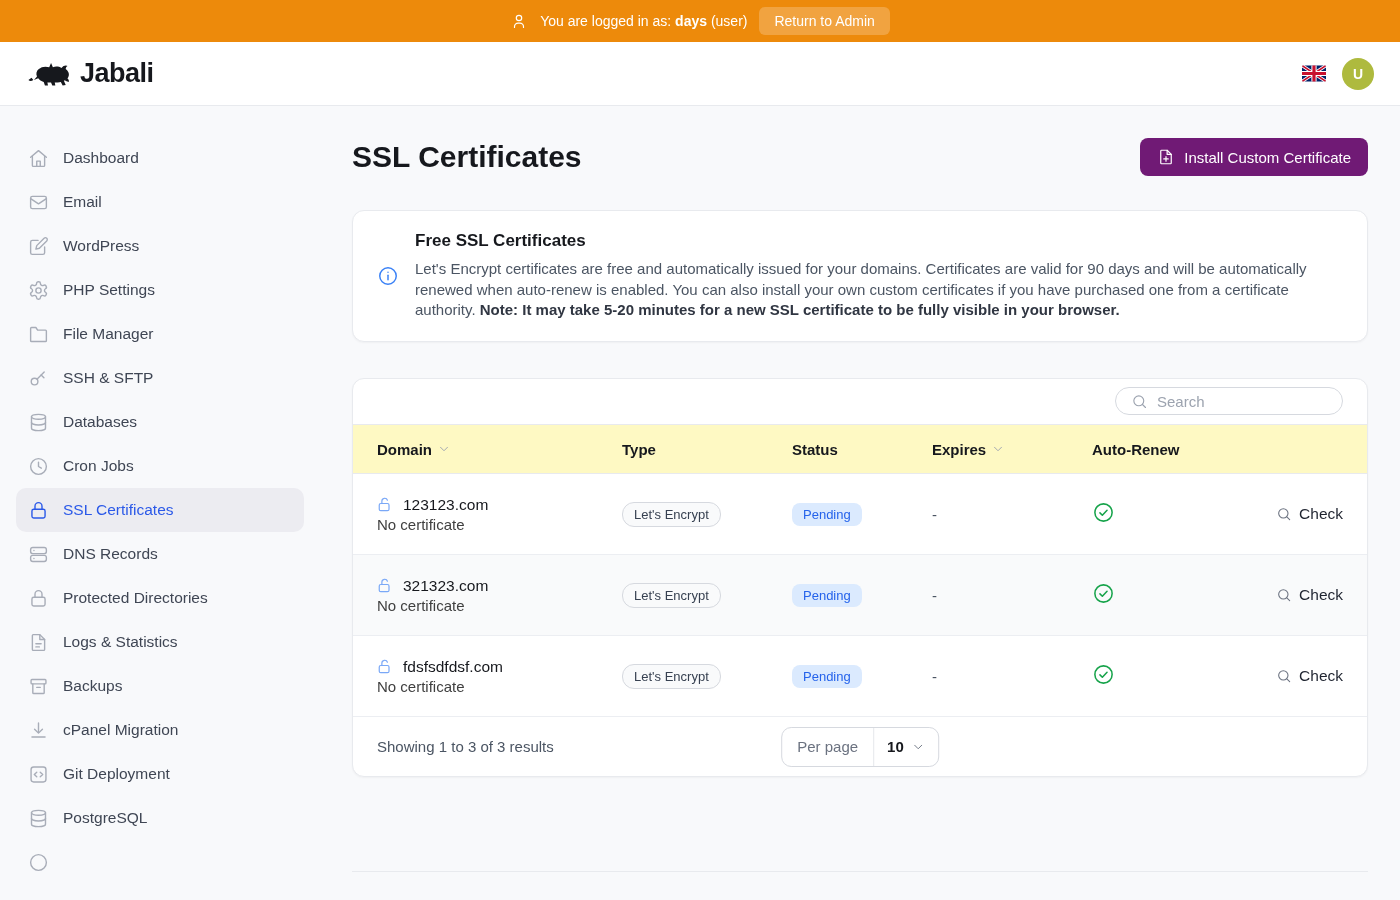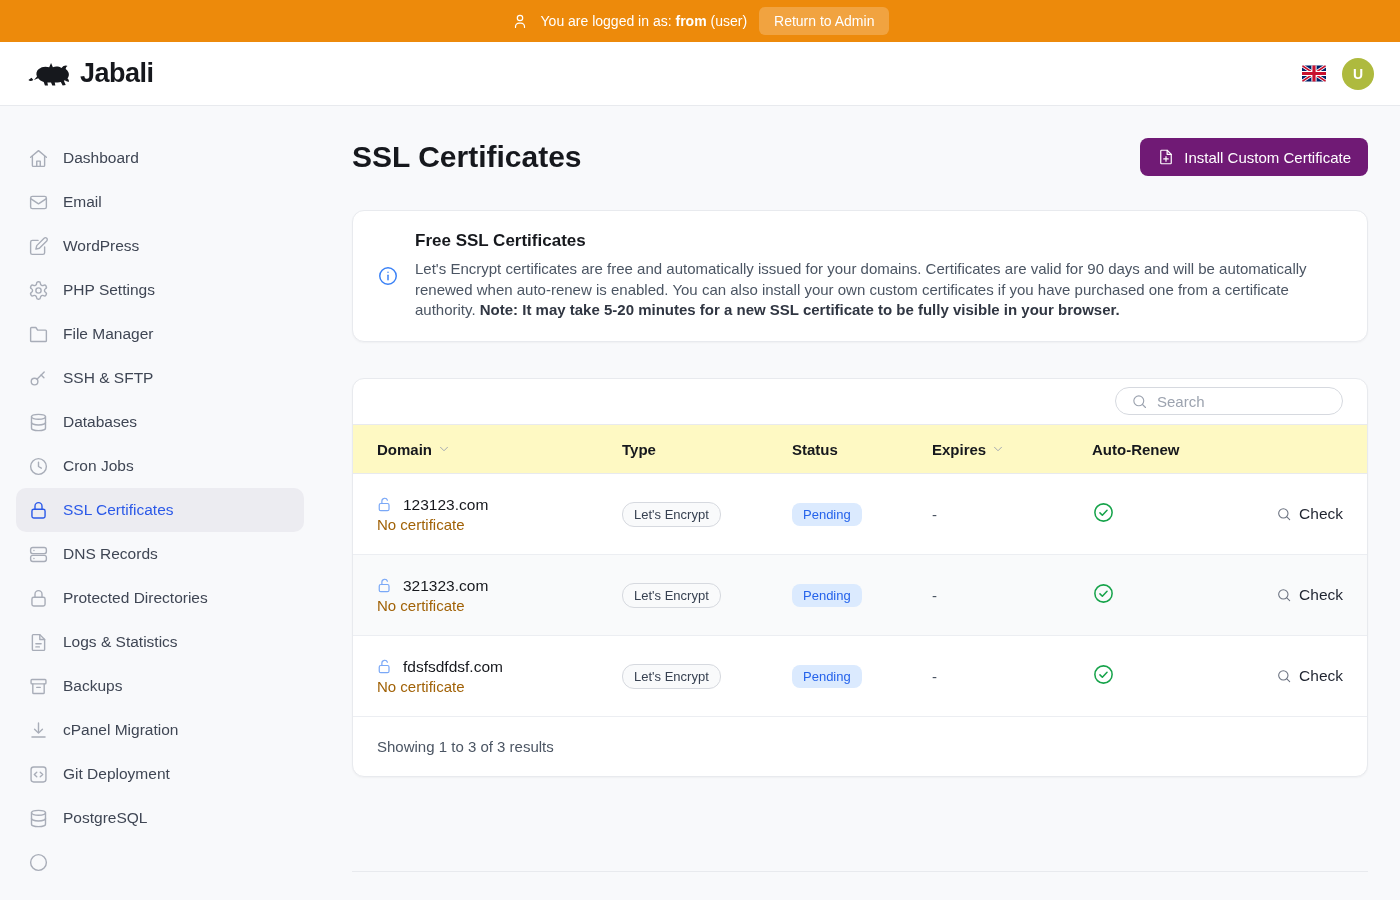--- a/index.html
+++ b/index.html
@@ -64,21 +64,21 @@
   .thead { height:50px; background:#fef9c3; border-top:1px solid #e8eaee; border-bottom:1px solid #e8eaee;
     font-weight:700; font-size:15px; }
   .th { display:flex; align-items:center; gap:5px; }
   .th .ic { width:14px; height:14px; color:#9ca3af; }
   .sortable { cursor:pointer; }
 
   .trow { height:81px; border-bottom:1px solid #eceef2; }
   .trow.striped { background:#f9fafb; }
   .domain-line { display:flex; align-items:center; gap:8px; font-size:15.5px; }
   .domain-line .ic { width:18px; height:18px; color:#7aa8f7; }
-  .subtitle { color:#a16207; font-size:15px; margin-top:2px; }
+  .subtitle { color:#404040; font-size:15px; margin-top:2px; }
   .badge-type { display:inline-block; padding:4px 11px; border:1px solid #d6d9df; background:#f9fafb;
     border-radius:12px; font-size:13px; color:#374151; }
   .badge-status { display:inline-block; padding:4px 11px; background:#dbeafe; border-radius:8px;
     font-size:13px; color:#2563eb; font-weight:500; }
   .expires { color:#4b5563; font-size:15px; }
   .renew { width:23px; height:23px; color:#16a34a; }
   .action { display:flex; justify-content:flex-end; align-items:center; gap:7px; font-size:15.5px;
     color:#1f2430; cursor:pointer; }
   .action .ic { width:16px; height:16px; color:#6b7280; }
 
@@ -98,21 +98,21 @@
 </head>
 <body>
 
 <div class="topbar">
   <svg class="ic" viewBox="0 0 24 24">
       <circle cx="12" cy="8" r="3.6"></circle>
       <path d="M6 20.5v-1a4.8 4.8 0 0 1 4.8-4.8h2.4A4.8 4.8 0 0 1 18 19.5v1"></path>
     </svg>
   <span>
     <span>You are logged in as:</span>
-    <b>from</b>
+    <b>days</b>
     <span>(user)</span>
   </span>
   <button class="return-btn">Return to Admin</button>
 </div>
 
 <div class="header">
   <div class="brand">
     <svg viewBox="0 0 72 48">
         <path fill="#16181d" d="M58 14c3-4 8-5 10-3-2 1-3 3-3 5 4 3 6 7 5 11-1 4-4 7-8 8l3 7-5 1-3-6c-3 1-7 1-10 1l1 5h-5l-2-5h-6l1 5h-5l-2-6c-4-1-7-3-9-6l-7 3 5-6c-2-4-1-9 3-12 4-4 11-5 17-3l3-7 3 7c5-2 10-1 14 1z"></path>
         <path fill="#16181d" d="M66 30c3 1 5 4 4 7l-6-2zM12 34c-3 2-6 2-8 0l5-4z"></path>
@@ -401,20 +401,29 @@
       <svg class="ic " viewBox="0 0 24 24">
                 <circle cx="11" cy="11" r="7"></circle>
                 <path d="m16.2 16.2 4.3 4.3"></path>
               </svg>
               <span>Check</span>
     </div>
   </div>
         </div>
       <div class="tfoot">
         <span class="showing">Showing 1 to 3 of 3 results</span>
+        <div class="perpage">
+          <span class="pp-label">Per page</span>
+          <span class="pp-value">
+            <span>10</span>
+            <svg class="ic" viewBox="0 0 24 24">
+                <path d="m6 9 6 6 6-6"></path>
+              </svg>
+          </span>
+        </div>
       </div>
     </div>
 
     <footer class="page-footer">
       
       
     </footer>
   </main>
 </div>
 

